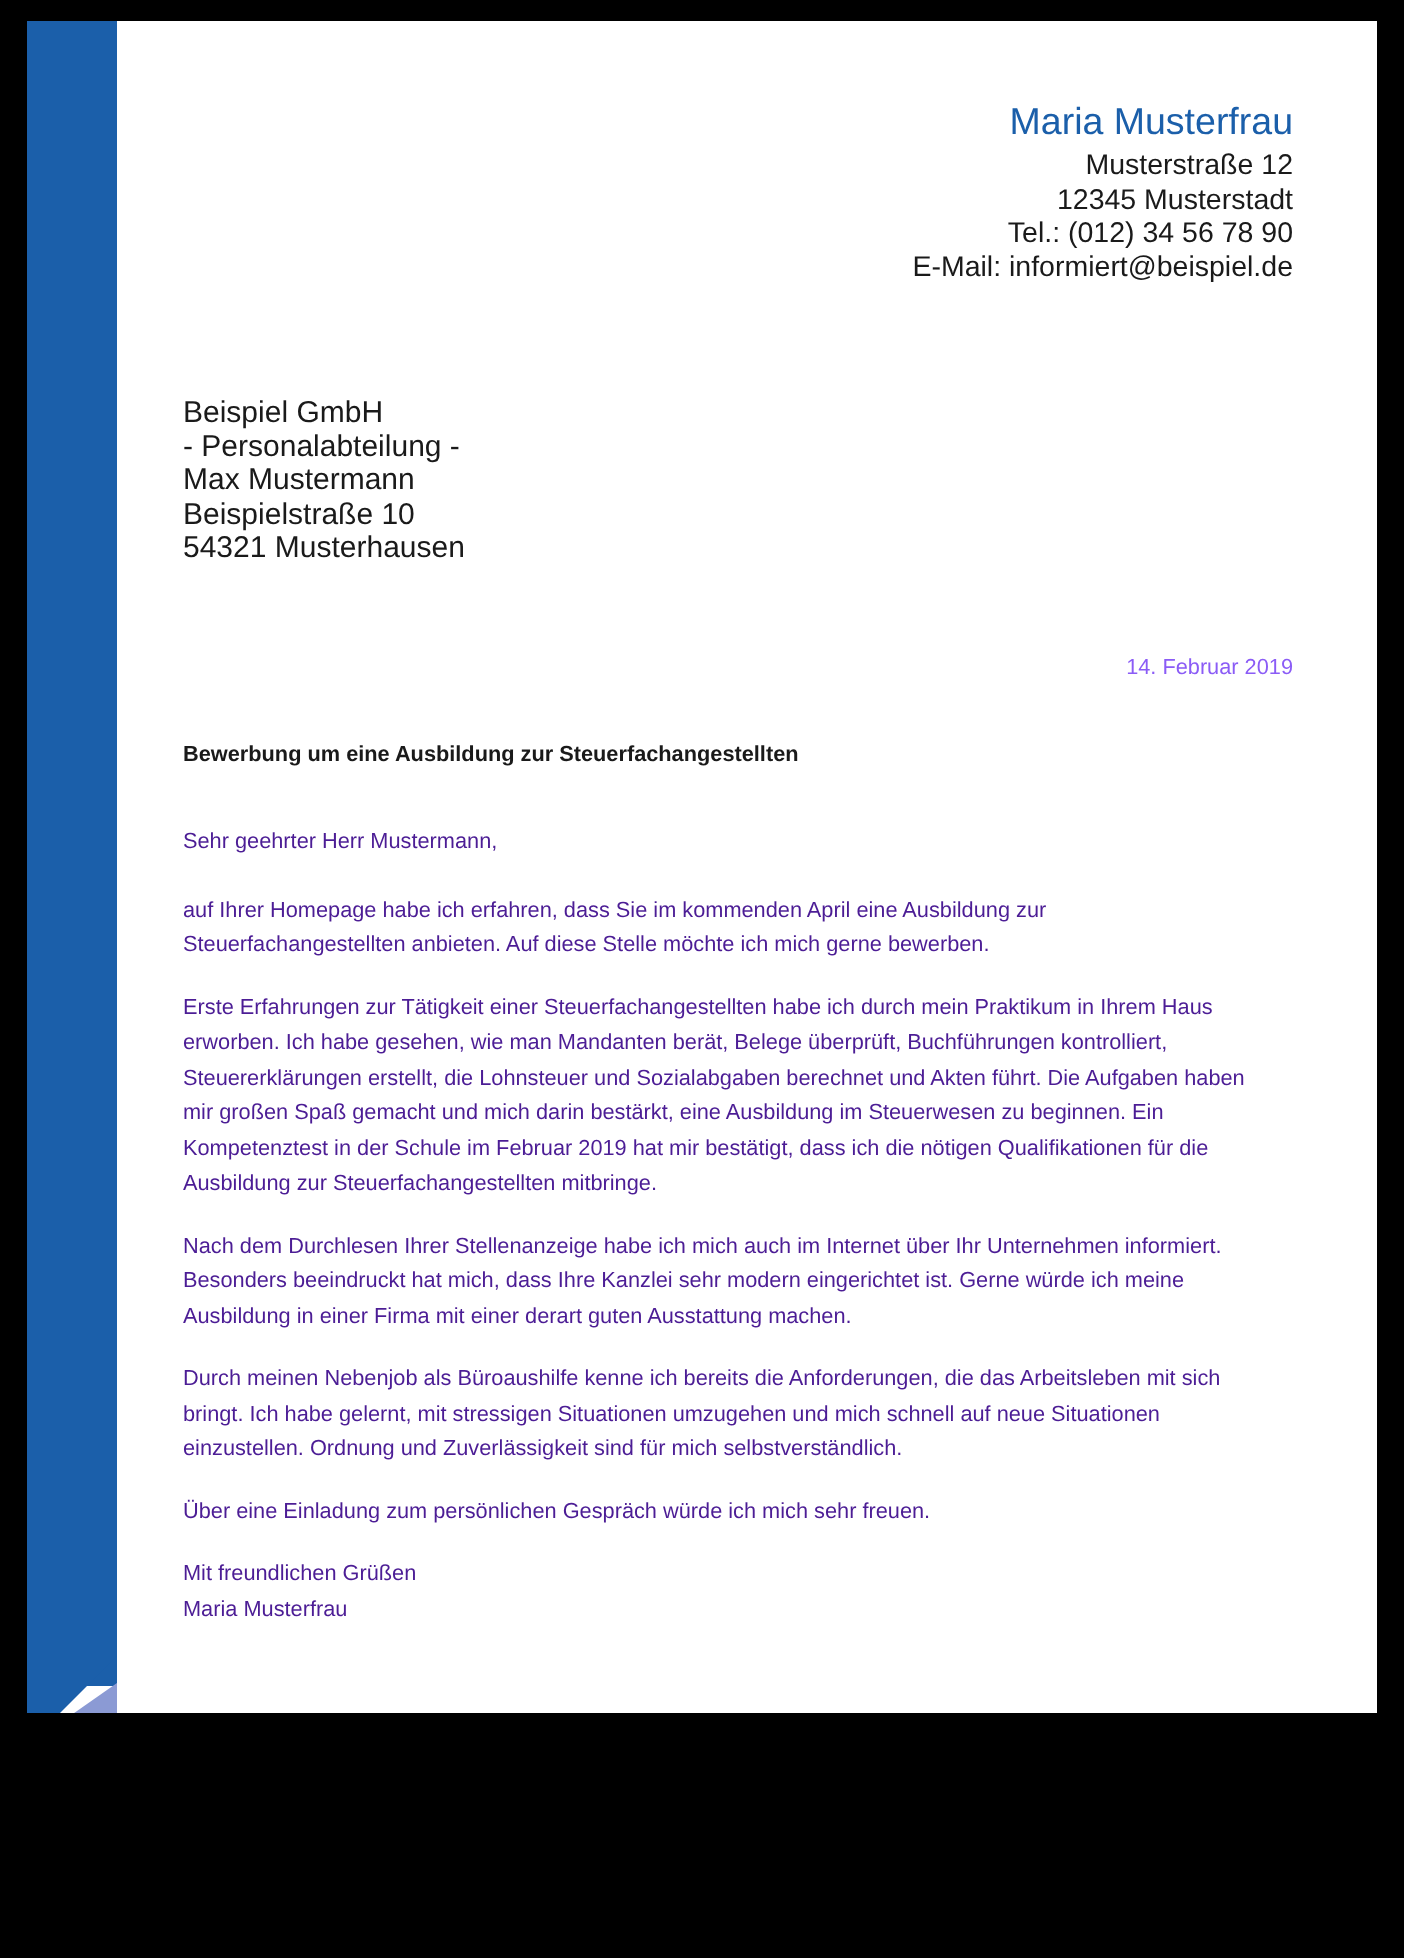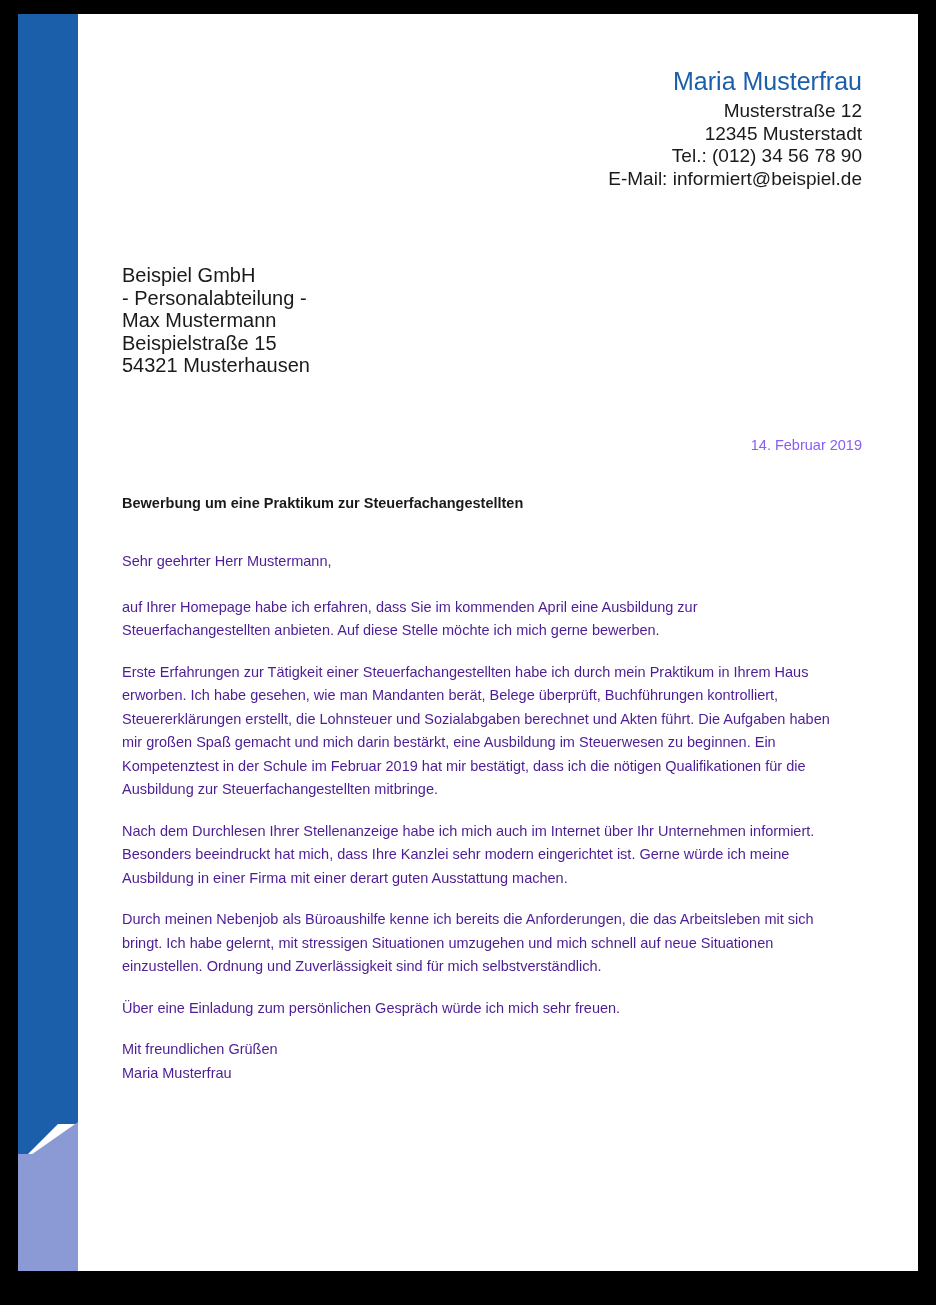--- a/index.html
+++ b/index.html
@@ -10,21 +10,21 @@
   body {
     width: 936px;
     height: 1305px;
     font-family: "Liberation Sans", sans-serif;
   }
   .page {
     position: absolute;
     left: 18px;
     top: 14px;
     width: 900px;
-    height: 1257px;
+    height: 1128px;
     background: #ffffff;
     overflow: hidden;
   }
   
   .side-bar {
     position: absolute;
     left: 0;
     top: 0;
     width: 60px;
     height: 100%;
@@ -168,27 +168,27 @@
       <div class="sender-line">Musterstraße 12</div>
       <div class="sender-line">12345 Musterstadt</div>
       <div class="sender-line">Tel.: (012) 34 56 78 90</div>
       <div class="sender-line">E-Mail: informiert@beispiel.de</div>
     </div>
 
     <div class="recipient">
       <div>Beispiel GmbH</div>
       <div>- Personalabteilung -</div>
       <div>Max Mustermann</div>
-      <div>Beispielstraße 15</div>
+      <div>Beispielstraße 10</div>
       <div>54321 Musterhausen</div>
     </div>
 
     <div class="date">14. Februar 2019</div>
 
-    <div class="subject">Bewerbung um eine Praktikum zur Steuerfachangestellten</div>
+    <div class="subject">Bewerbung um eine Ausbildung zur Steuerfachangestellten</div>
 
     <div class="body-text">
       <p class="salutation">Sehr geehrter Herr Mustermann,</p>
       <p>auf Ihrer Homepage habe ich erfahren, dass Sie im kommenden April eine Ausbildung zur Steuerfachangestellten anbieten. Auf diese Stelle möchte ich mich gerne bewerben.</p>
       <p>Erste Erfahrungen zur Tätigkeit einer Steuerfachangestellten habe ich durch mein Praktikum in Ihrem Haus erworben. Ich habe gesehen, wie man Mandanten berät, Belege überprüft, Buchführungen kontrolliert, Steuererklärungen erstellt, die Lohnsteuer und Sozialabgaben berechnet und Akten führt. Die Aufgaben haben mir großen Spaß gemacht und mich darin bestärkt, eine Ausbildung im Steuerwesen zu beginnen. Ein Kompetenztest in der Schule im Februar 2019 hat mir bestätigt, dass ich die nötigen Qualifikationen für die Ausbildung zur Steuerfachangestellten mitbringe.</p>
       <p>Nach dem Durchlesen Ihrer Stellenanzeige habe ich mich auch im Internet über Ihr Unternehmen informiert. Besonders beeindruckt hat mich, dass Ihre Kanzlei sehr modern eingerichtet ist. Gerne würde ich meine Ausbildung in einer Firma mit einer derart guten Ausstattung machen.</p>
       <p>Durch meinen Nebenjob als Büroaushilfe kenne ich bereits die Anforderungen, die das Arbeitsleben mit sich bringt. Ich habe gelernt, mit stressigen Situationen umzugehen und mich schnell auf neue Situationen einzustellen. Ordnung und Zuverlässigkeit sind für mich selbstverständlich.</p>
       <p>Über eine Einladung zum persönlichen Gespräch würde ich mich sehr freuen.</p>
       <p class="closing">Mit freundlichen Grüßen</p>
       <p class="signature">Maria Musterfrau</p>

